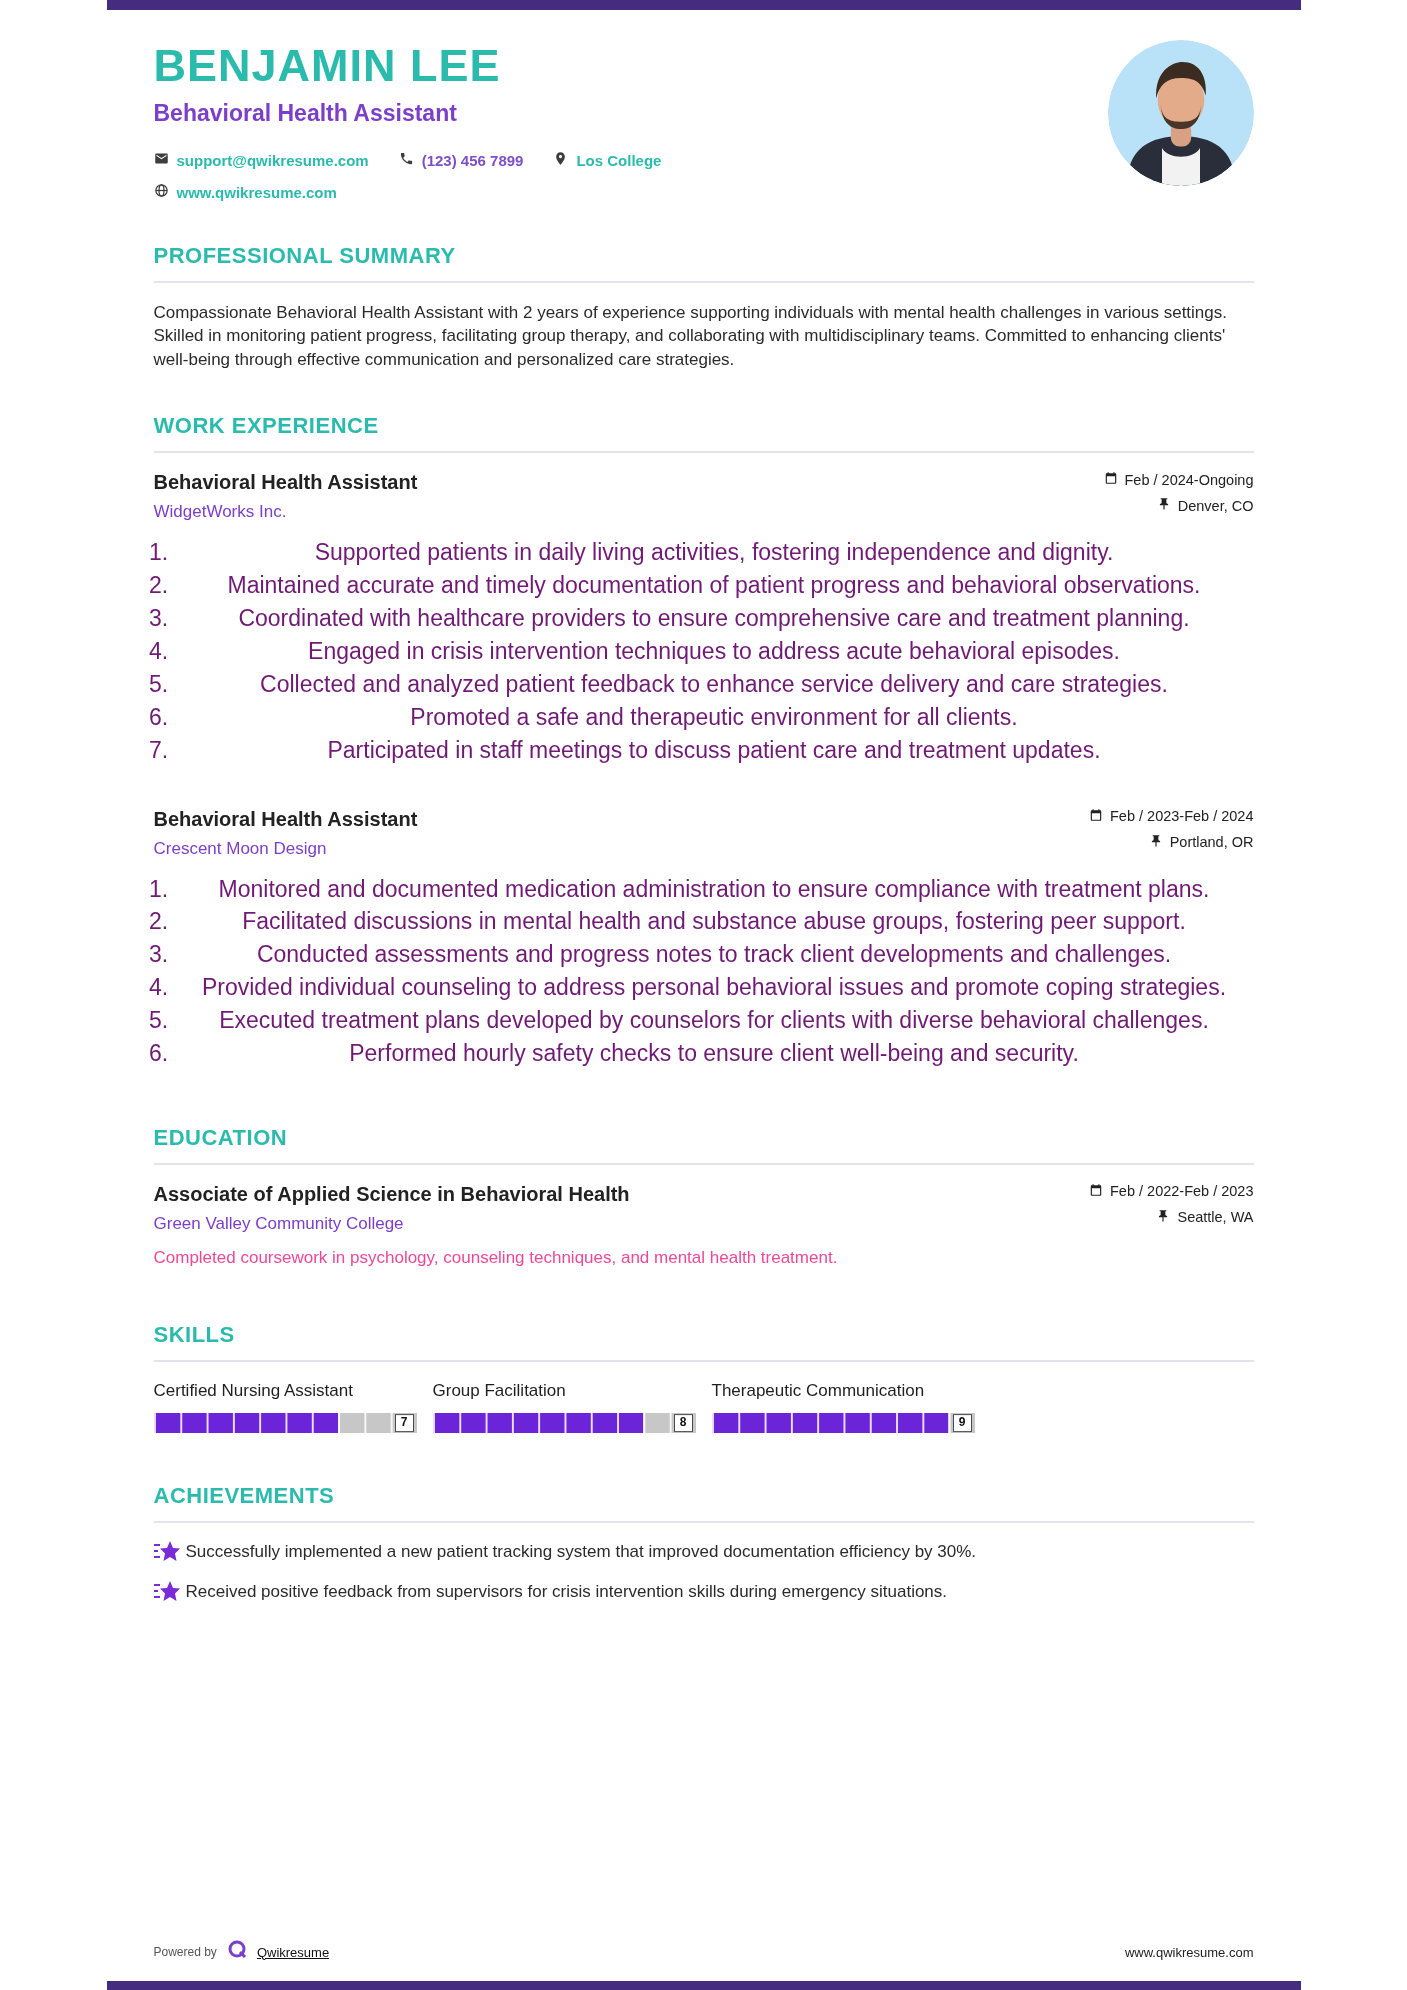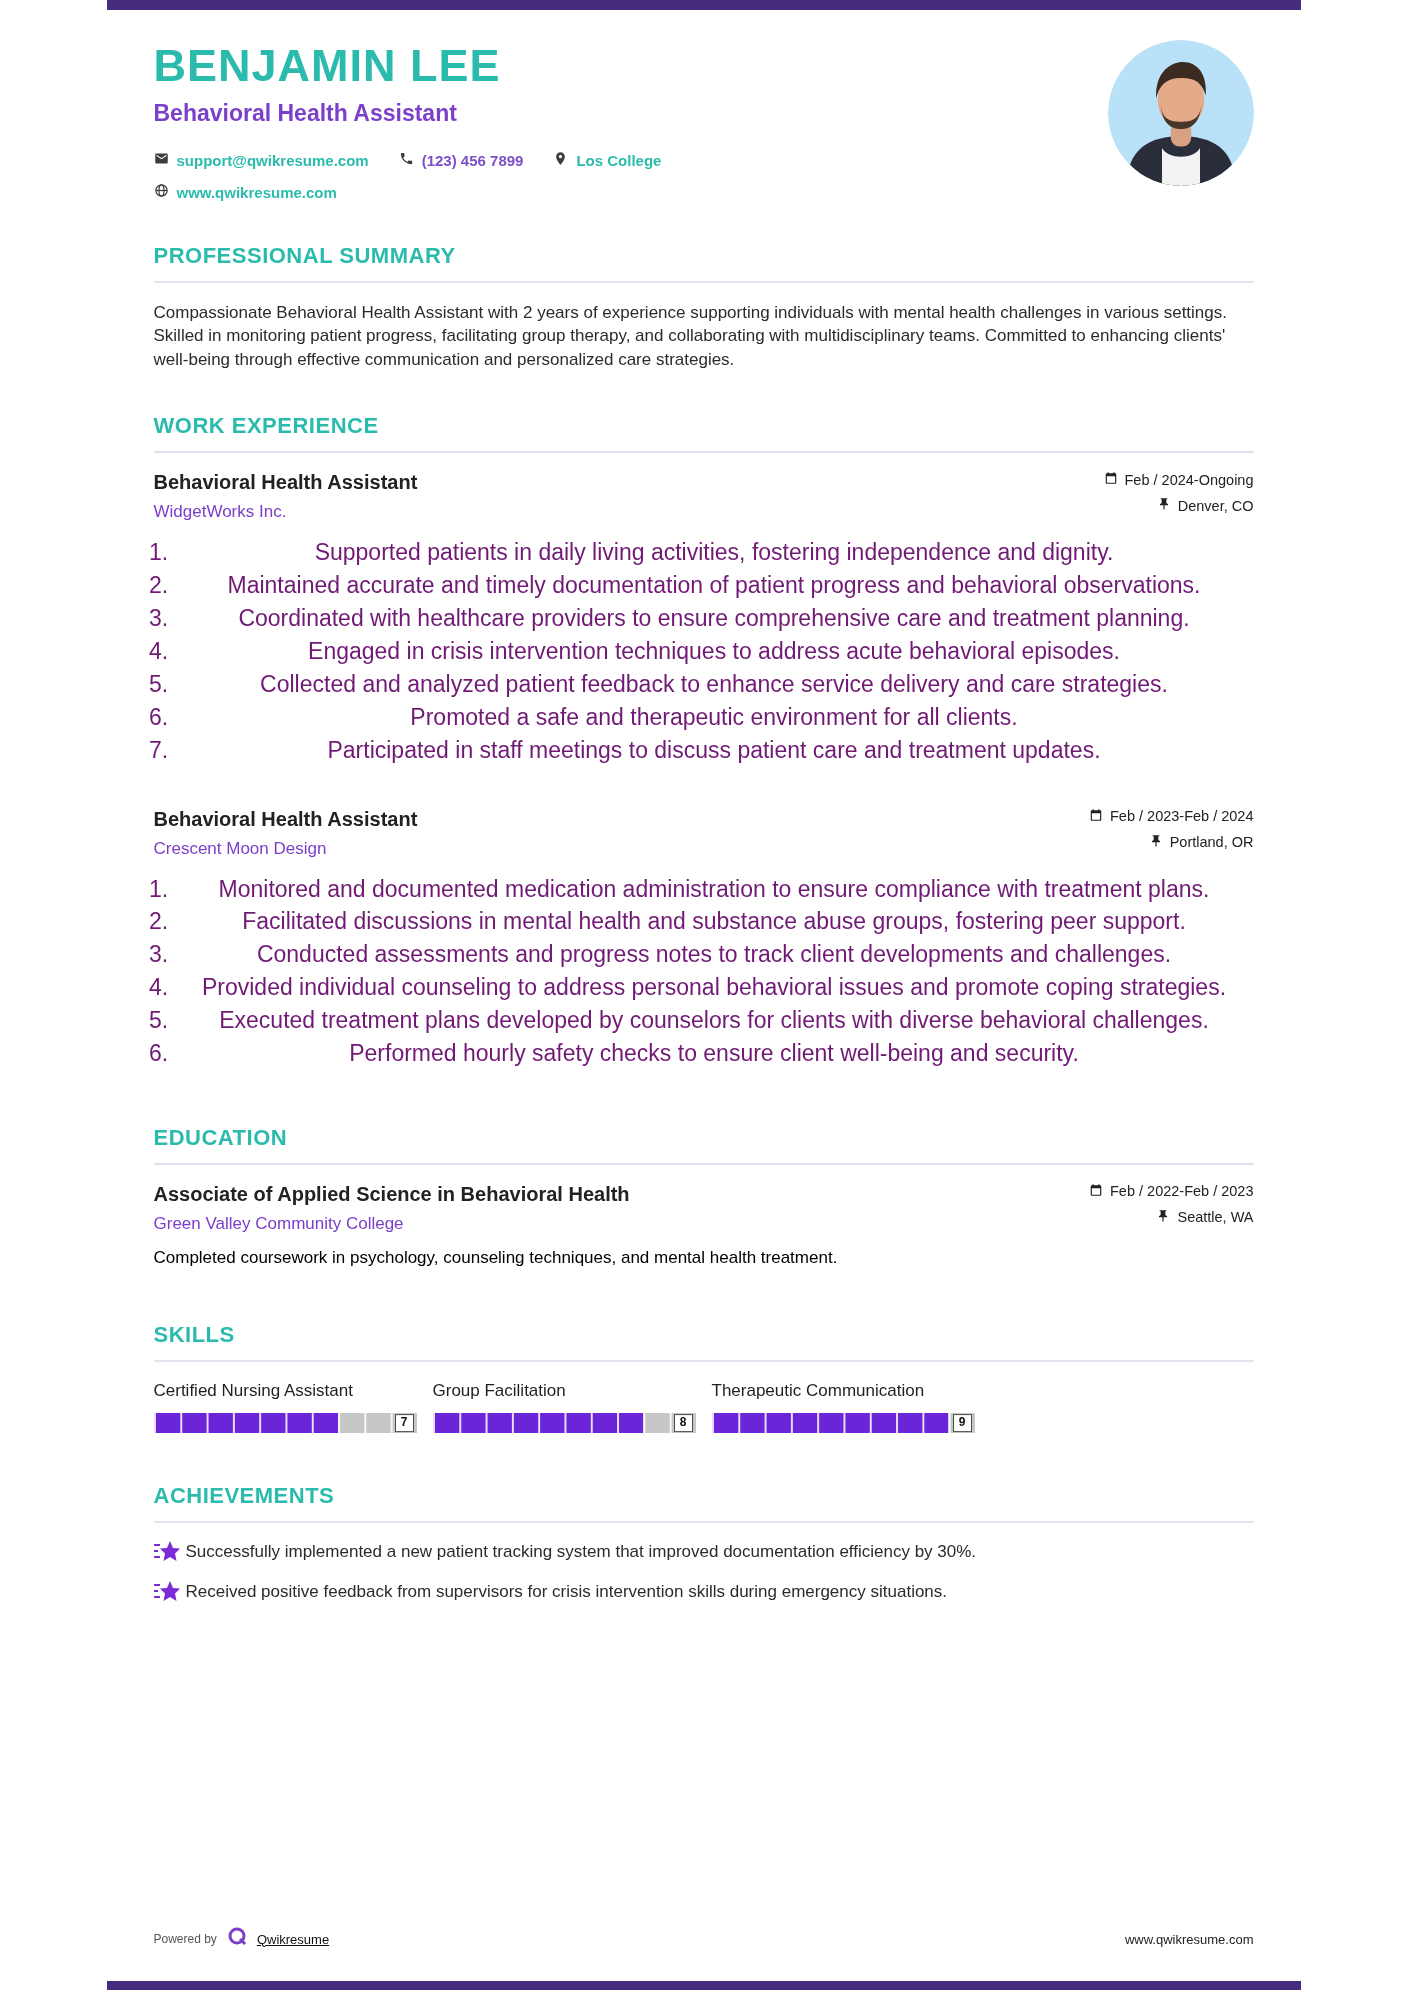--- a/index.html
+++ b/index.html
@@ -40,37 +40,37 @@
   .job-head { display: flex; justify-content: space-between; align-items: flex-start; }
   .job-name { font-size: 20px; font-weight: 700; color: #222; }
   .job-company { font-size: 17px; font-weight: 500; color: #7C3FC9; margin-top: 8px; }
   .job-meta { text-align: right; flex: 0 0 auto; }
   .meta-row { display: flex; justify-content: flex-end; align-items: center; gap: 7px; font-size: 14.5px; font-weight: 500; color: #222; }
   .meta-row + .meta-row { margin-top: 9px; }
   ol.bullets { margin: 16px 0 0 0; padding-left: 21px; }
   ol.bullets li { font-size: 23px; line-height: 1.3; color: #701a75; margin-bottom: 3px; text-align: center; }
 
   
-  .edu-desc { margin-top: 14px; font-size: 17px; color: #000000; }
+  .edu-desc { margin-top: 14px; font-size: 17px; color: #ec4899; }
 
   
   .skills-grid { display: grid; grid-template-columns: repeat(4, 1fr); column-gap: 26px; margin-top: 6px; gap: 16px; }
   .skill-name { font-size: 17px; color: #1f1f1f; line-height: 1.25; margin-bottom: 12px; }
   .skill-bar { position: relative; height: 20px; background: #c7c7c7; }
   .skill-fill { position: absolute; left: 0; top: 0; height: 100%; background: #6B24D7; }
   .skill-ticks { position: absolute; inset: 0; background-image: linear-gradient(to right, rgba(255,255,255,0.85) 1.5px, transparent 1.5px); background-size: 10% 100%; pointer-events: none; }
   .skill-value { position: absolute; right: 3px; top: 50%; transform: translateY(-50%); background: #ffffff; border: 1.5px solid #4a4a4a; color: #111; font-size: 12px; font-weight: 700; padding: 1px 5px; line-height: 1.15; }
 
   
   .achievement { display: flex; align-items: flex-start; gap: 6px; margin-bottom: 15px; text-align: right; }
   .achievement svg { flex: 0 0 auto; margin-top: -1px; }
   .achievement-text { font-size: 17px; color: #2b2b2b; line-height: 1.3; }
 
   
-  .footer { position: absolute; left: 47px; right: 47px; bottom: 38px; display: flex; justify-content: space-between; align-items: center; }
+  .footer { position: absolute; left: 47px; right: 47px; bottom: 25px; display: flex; justify-content: space-between; align-items: center; }
   .footer-left { display: flex; align-items: center; gap: 9px; }
   .powered-by { font-size: 12px; color: #555; }
   .brand-name { font-size: 13px; color: #111; text-decoration: underline; cursor: pointer; }
   .footer-site { font-size: 13px; color: #222; cursor: pointer; }
 </style>
 </head>
 <body>
 
 <div class="page">
   <div class="accent-bar top"></div>

